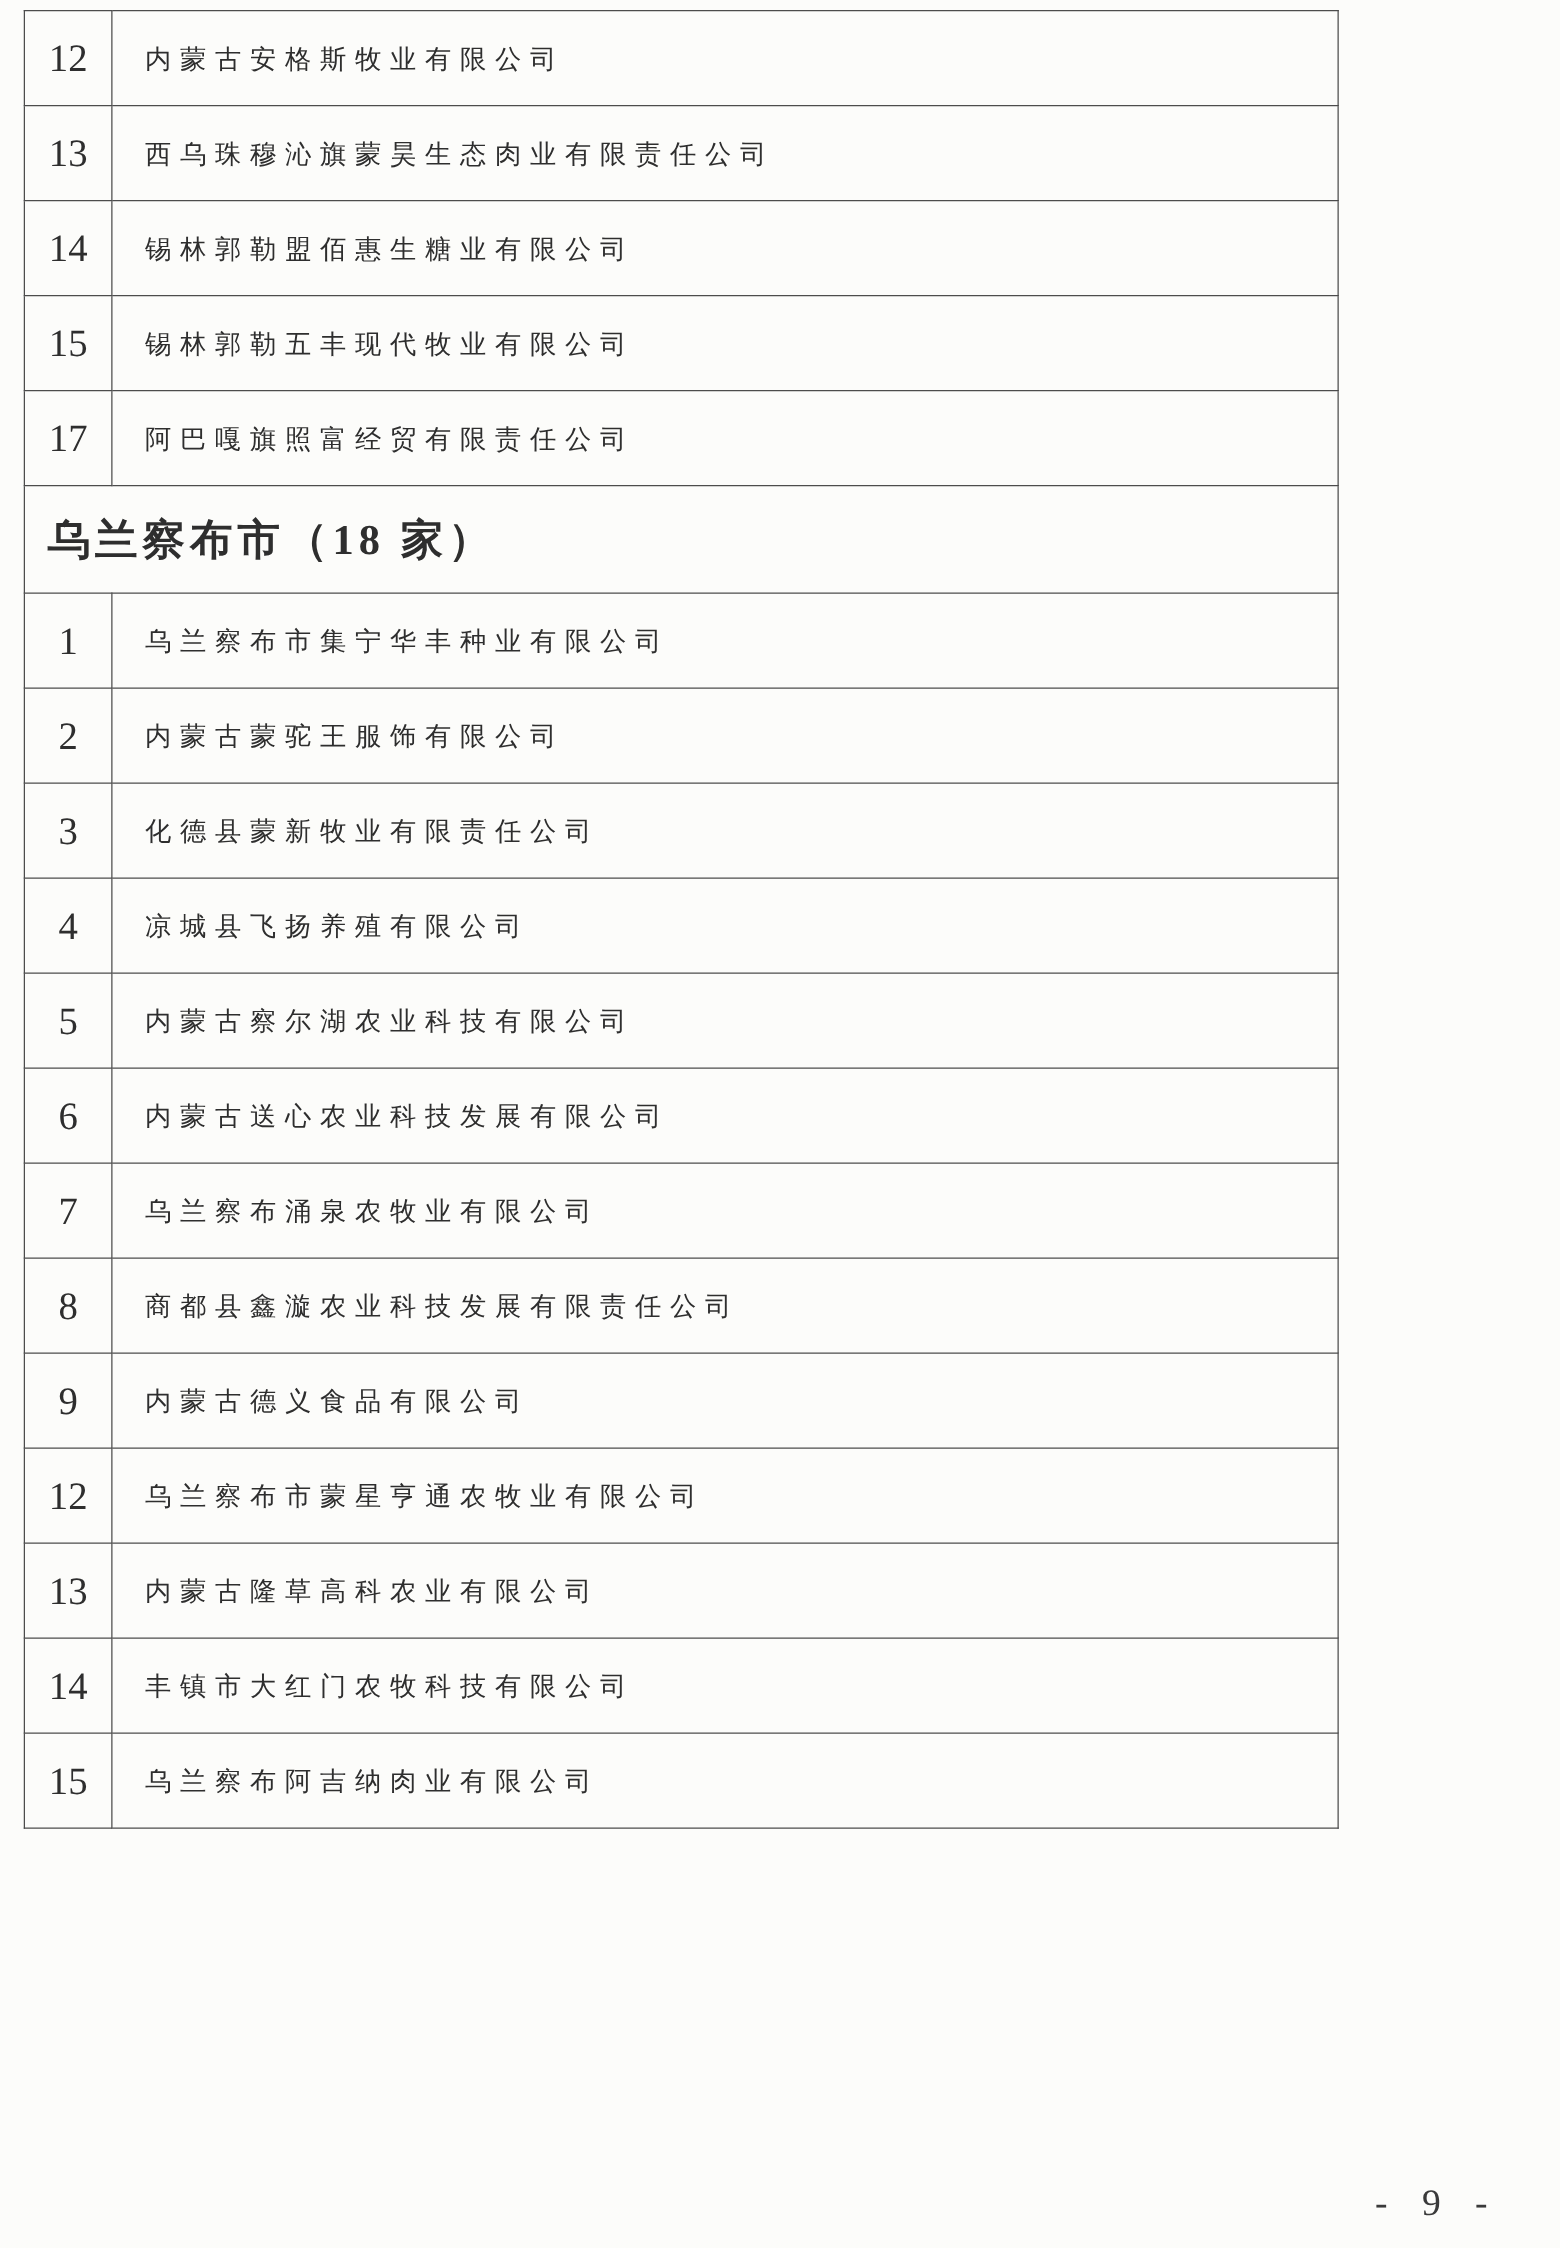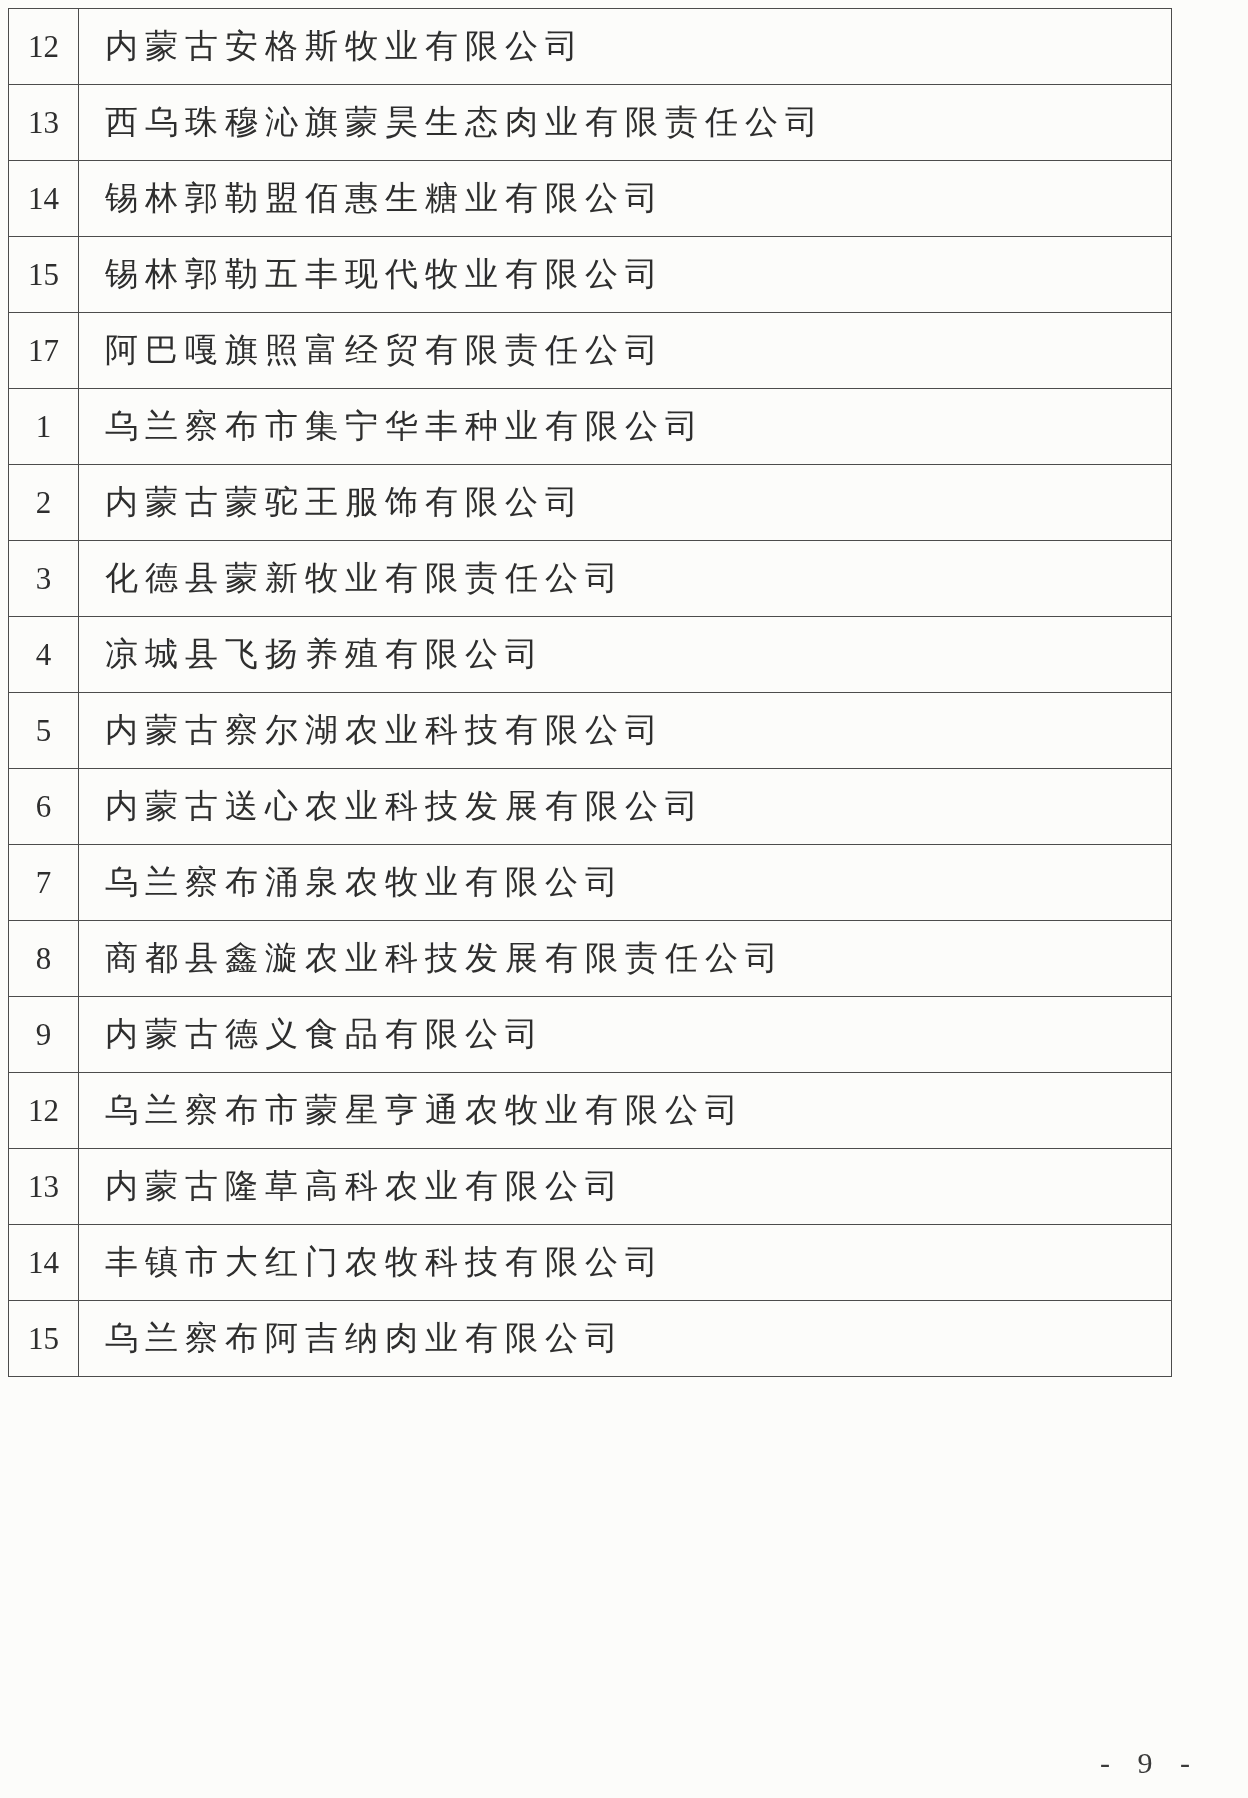--- a/index.html
+++ b/index.html
@@ -21,39 +21,39 @@
     position: relative;
     overflow: hidden;
   }
   .page {
     position: absolute;
     inset: 0;
   }
   table.company-table {
     border-collapse: collapse;
     position: absolute;
-    left: 8px;
+    left: 19px;
     top: 8px;
-    width: 1164px;
+    width: 1052px;
     table-layout: fixed;
   }
   table.company-table td {
     border: 1px solid var(--border);
     vertical-align: middle;
     background: transparent;
   }
   col.col-num { width: 70px; }
   td.num-cell {
     text-align: center;
     font-size: 31px;
     height: 76px;
     color: var(--ink);
   }
   td.name-cell {
-    font-size: 33px;
+    font-size: 21px;
     letter-spacing: 7px;
     padding: 0 10px 0 26px;
     color: var(--ink);
     white-space: nowrap;
     overflow: hidden;
   }
   tr.section-header-row td.section-header-cell {
     font-weight: bold;
     font-size: 34px;
     letter-spacing: 4px;
@@ -96,20 +96,23 @@
           <td class="num-cell">14</td>
           <td class="name-cell">锡林郭勒盟佰惠生糖业有限公司</td>
         </tr>
         <tr>
           <td class="num-cell">15</td>
           <td class="name-cell">锡林郭勒五丰现代牧业有限公司</td>
         </tr>
         <tr>
           <td class="num-cell">17</td>
           <td class="name-cell">阿巴嘎旗照富经贸有限责任公司</td>
+        </tr>
+        <tr class="section-header-row">
+          <td colspan="2" class="section-header-cell">乌兰察布市（18 家）</td>
         </tr>
         <tr>
           <td class="num-cell">1</td>
           <td class="name-cell">乌兰察布市集宁华丰种业有限公司</td>
         </tr>
         <tr>
           <td class="num-cell">2</td>
           <td class="name-cell">内蒙古蒙驼王服饰有限公司</td>
         </tr>
         <tr>

